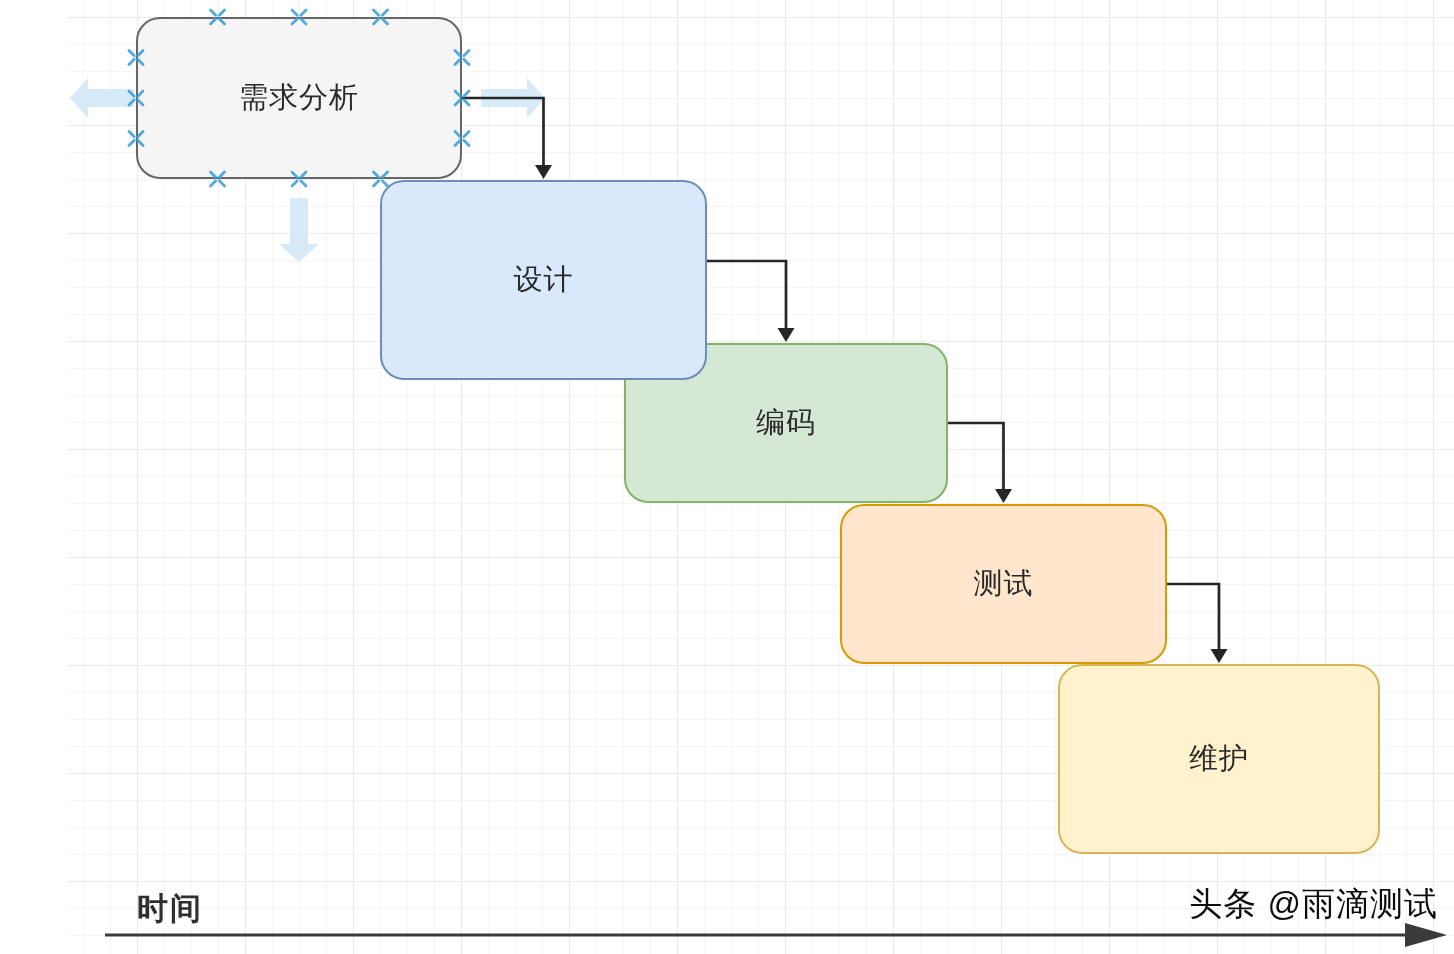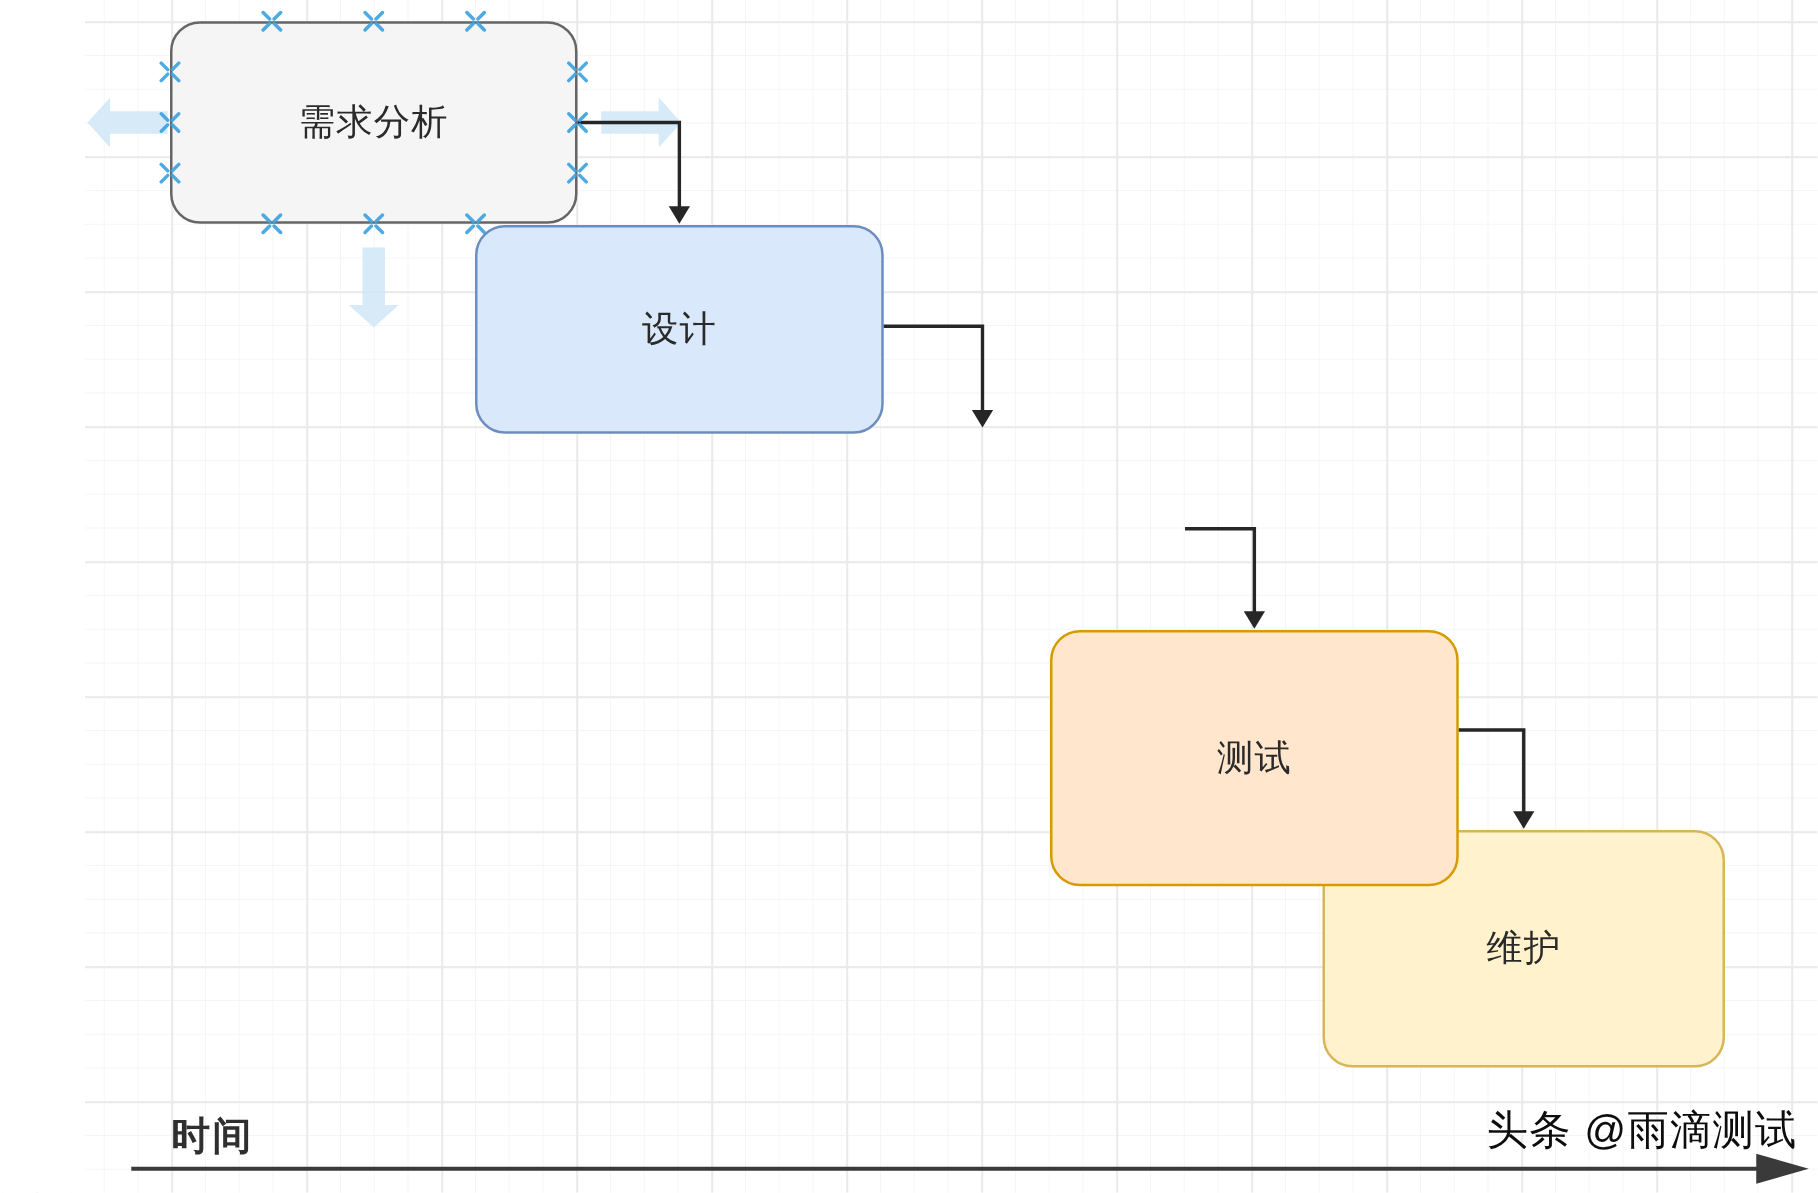--- a/index.html
+++ b/index.html
@@ -141,24 +141,27 @@
         <line x1="455" y1="131.5" x2="460.2" y2="136.7"></line>
         <line x1="469" y1="145.5" x2="463.8" y2="140.3"></line>
         <line x1="455" y1="145.5" x2="460.2" y2="140.3"></line>
         <line x1="469" y1="131.5" x2="463.8" y2="136.7"></line>
       </g>
     </svg>
   <div id="nodes-layer">
       <div class="node" style="left: 136px; top: 17px; width: 326px; height: 162px; background: rgb(245, 245, 245); border-color: rgb(102, 102, 102); z-index: 5;">
         <span>需求分析</span>
       </div>
-      <div class="node" style="left: 380px; top: 180px; width: 327px; height: 167px; background: rgb(218, 232, 252); border-color: rgb(108, 142, 191); z-index: 4;">
+      <div class="node" style="left: 380px; top: 180px; width: 327px; height: 200px; background: rgb(218, 232, 252); border-color: rgb(108, 142, 191); z-index: 4;">
         <span>设计</span>
       </div>
-      <div class="node" style="left: 840px; top: 504px; width: 327px; height: 205px; background: rgb(255, 230, 204); border-color: rgb(215, 155, 0); z-index: 2;">
+      <div class="node" style="left: 624px; top: 343px; width: 324px; height: 160px; background: rgb(213, 232, 212); border-color: rgb(130, 179, 102); z-index: 3;">
+        <span>编码</span>
+      </div>
+      <div class="node" style="left: 840px; top: 504px; width: 327px; height: 160px; background: rgb(255, 230, 204); border-color: rgb(215, 155, 0); z-index: 2;">
         <span>测试</span>
       </div>
       <div class="node" style="left: 1058px; top: 664px; width: 322px; height: 190px; background: rgb(255, 242, 204); border-color: rgb(214, 182, 86); z-index: 1;">
         <span>维护</span>
       </div>
     </div>
   <div class="axis-label">时间</div>
   <div class="watermark">头条 @雨滴测试</div>
 </div>
 

